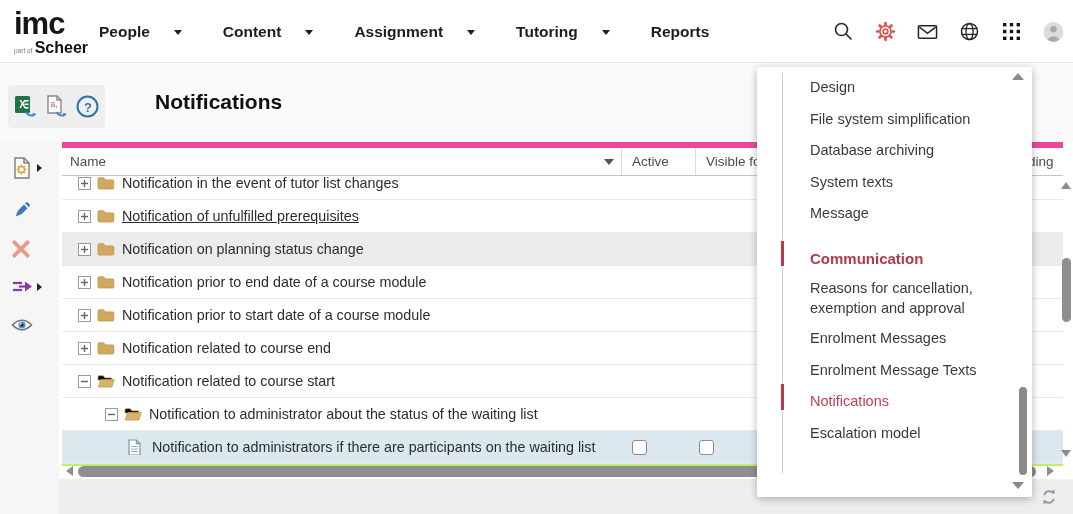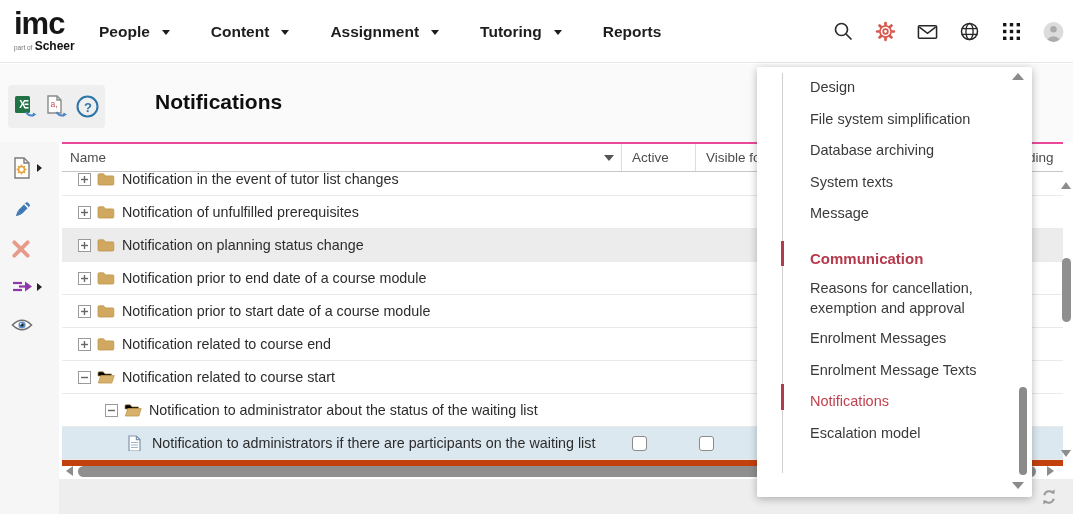--- a/index.html
+++ b/index.html
@@ -6,42 +6,42 @@
   *{box-sizing:border-box;}
   body{font-family:"Liberation Sans",sans-serif;}
   #app{position:relative;width:1073px;height:514px;overflow:hidden;background:#fff;}
 
   
   .topbar{position:absolute;left:0;top:0;width:1073px;height:63px;background:#fff;border-bottom:1px solid #e6e6e6;}
   .logo{position:absolute;left:14px;top:8px;line-height:1;cursor:pointer;}
   .logo-main{font-size:31px;font-weight:700;color:#161616;letter-spacing:-1px;}
   .logo-sub{display:block;margin-top:1px;font-size:8px;color:#555;}
   .logo-sub .lite{font-size:6.5px;color:#777;font-style:normal;}
-  .logo-sub b{font-size:12px;color:#111;}
+  .logo-sub b{font-size:16px;color:#111;}
   .nav{position:absolute;left:99px;top:0;height:63px;display:flex;align-items:center;gap:41px;}
-  .nav-item{display:flex;align-items:center;gap:12px;font-size:15.5px;font-weight:600;color:#1d1d1d;cursor:pointer;white-space:nowrap;}
+  .nav-item{display:flex;align-items:center;gap:24px;font-size:15.5px;font-weight:600;color:#1d1d1d;cursor:pointer;white-space:nowrap;}
   .caret{width:0;height:0;border-left:4.5px solid transparent;border-right:4.5px solid transparent;border-top:5px solid #1d1d1d;margin-top:2px;}
   .topicons{position:absolute;right:0;top:0;height:63px;display:flex;align-items:center;gap:21px;padding-right:9px;}
   .ticon{width:21px;height:21px;display:inline-flex;align-items:center;justify-content:center;cursor:pointer;}
   .ticon svg{display:block;}
 
   
   .titlebar{position:absolute;left:0;top:64px;width:1073px;height:78px;background:#fafafa;}
   .export-box{position:absolute;left:8px;top:21px;width:97px;height:43px;background:#efefef;border-radius:4px;display:flex;align-items:center;justify-content:space-evenly;}
   .xicon{width:27px;height:27px;display:inline-flex;align-items:center;justify-content:center;cursor:pointer;}
   .page-title{position:absolute;left:155px;top:26px;font-size:21px;font-weight:700;color:#0f0f0f;}
 
   
   .sidebar{position:absolute;left:0;top:142px;width:59px;height:372px;background:#f6f6f6;}
   .sbtn{position:absolute;left:11px;width:34px;height:26px;display:flex;align-items:center;cursor:pointer;}
   .sbtn svg{display:block;}
   .flyout{width:0;height:0;border-top:4px solid transparent;border-bottom:4px solid transparent;border-left:5px solid #222;margin-left:4px;}
 
   
-  .tablewrap{position:absolute;left:62px;top:142px;width:1001px;height:324px;background:#c2410c;border-top:2px solid #ec4899;}
+  .tablewrap{position:absolute;left:62px;top:142px;width:1001px;height:324px;background:#bef264;border-top:6px solid #ec4899;}
   .thead{position:relative;display:flex;height:28px;align-items:center;border-bottom:1px solid #c6c6c6;background:#fff;font-size:13.5px;color:#4c4c4c;}
   .th-name{width:560px;height:100%;display:flex;align-items:center;padding-left:8px;border-right:1px solid #ddd;cursor:pointer;}
   .th-name .sp{flex:1;}
   .filter-caret{width:0;height:0;border-left:5px solid transparent;border-right:5px solid transparent;border-top:6px solid #555;margin-right:7px;cursor:pointer;}
   .th-active{width:74px;height:100%;display:flex;align-items:center;padding-left:10px;border-right:1px solid #ddd;cursor:pointer;}
   .th-visible{flex:1;height:100%;display:flex;align-items:center;padding-left:10px;white-space:nowrap;overflow:hidden;cursor:pointer;}
   .th-frag{position:absolute;left:966px;top:0;height:100%;display:flex;align-items:center;color:#4c4c4c;}
   .tviewport{position:relative;height:295px;overflow:hidden;}
   .tbody{margin-top:-9px;}
   .trow{display:flex;height:33px;align-items:center;border-bottom:1px solid #eaeaea;background:#fff;font-size:14.3px;color:#2c2c2c;cursor:pointer;}
@@ -293,21 +293,21 @@
                 <svg width="18" height="16" viewBox="0 0 18 16">
                   <path d="M1 4 Q1 2.8 2.2 2.8 H6.6 L8.5 4.9 H15.6 Q16.8 4.9 16.8 6.1 V12.8 Q16.8 14 15.6 14 H2.2 Q1 14 1 12.8 Z" fill="#d1a85f" stroke="#bf964a" stroke-width="0.8"></path>
                 </svg>
               </span>
               <span class="rowlabel">Notification in the event of tutor list changes</span>
             </div>
             <div class="cell-active"></div>
             <div class="cell-visible"></div>
           </div>
           <div class="trow">
-            <div class="cell-name" style="padding-left: 16px;">
+            <div class="cell-name" style="padding-left: 16px; text-decoration: underline;">
               <span class="expander">
                 <svg width="13" height="13" viewBox="0 0 13 13">
                   <rect x="0.5" y="0.5" width="12" height="12" fill="#fff" stroke="#9a9a9a"></rect>
                   <line x1="3" y1="6.5" x2="10" y2="6.5" stroke="#666" stroke-width="1.4"></line>
                   <line x1="6.5" y1="3" x2="6.5" y2="10" stroke="#666" stroke-width="1.4"></line>
                 </svg>
               </span>
               <span class="rowicon">
                 <svg width="18" height="16" viewBox="0 0 18 16">
                   <path d="M1 4 Q1 2.8 2.2 2.8 H6.6 L8.5 4.9 H15.6 Q16.8 4.9 16.8 6.1 V12.8 Q16.8 14 15.6 14 H2.2 Q1 14 1 12.8 Z" fill="#d1a85f" stroke="#bf964a" stroke-width="0.8"></path>

